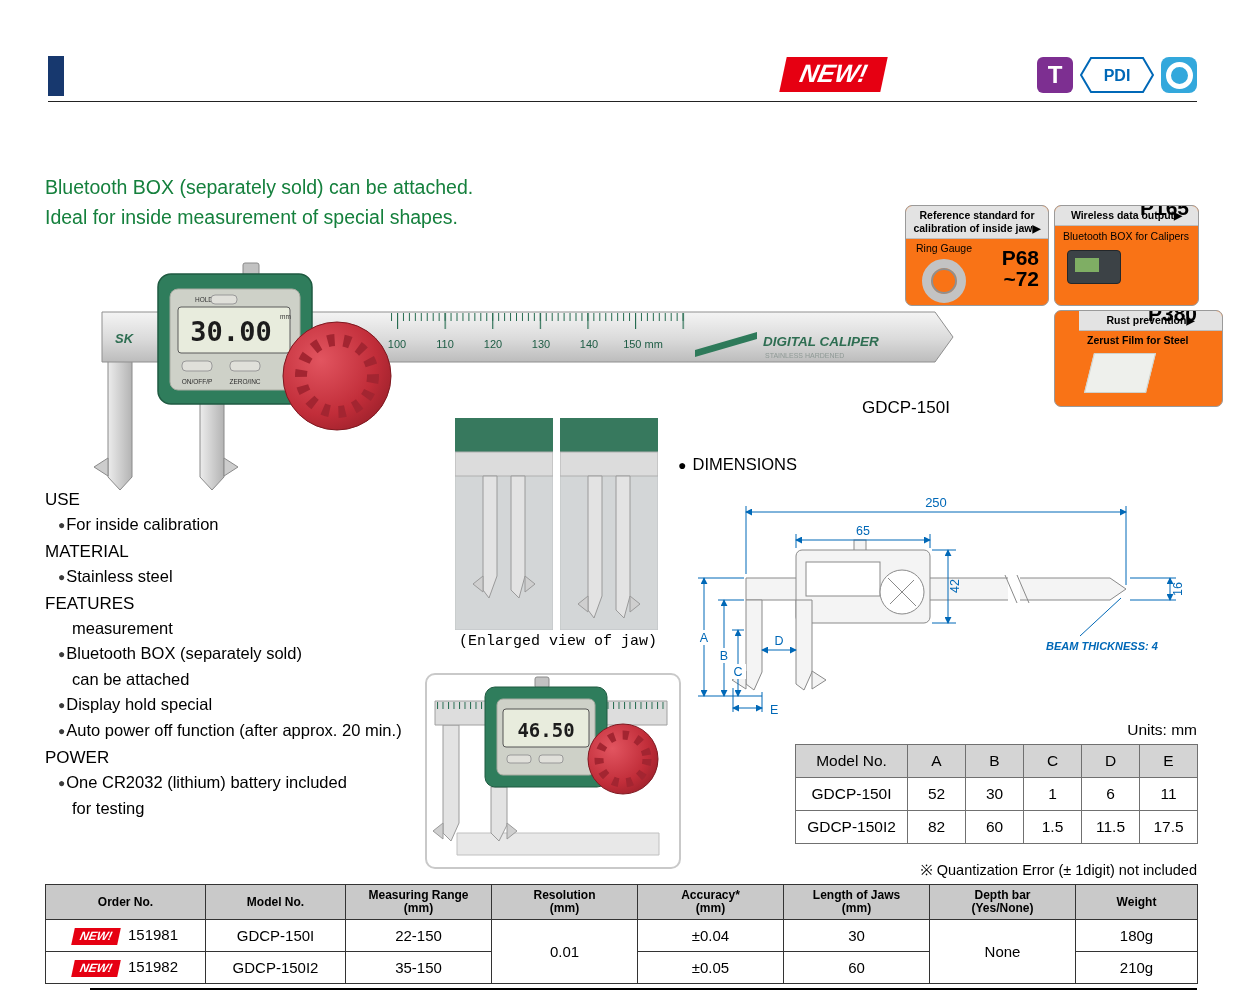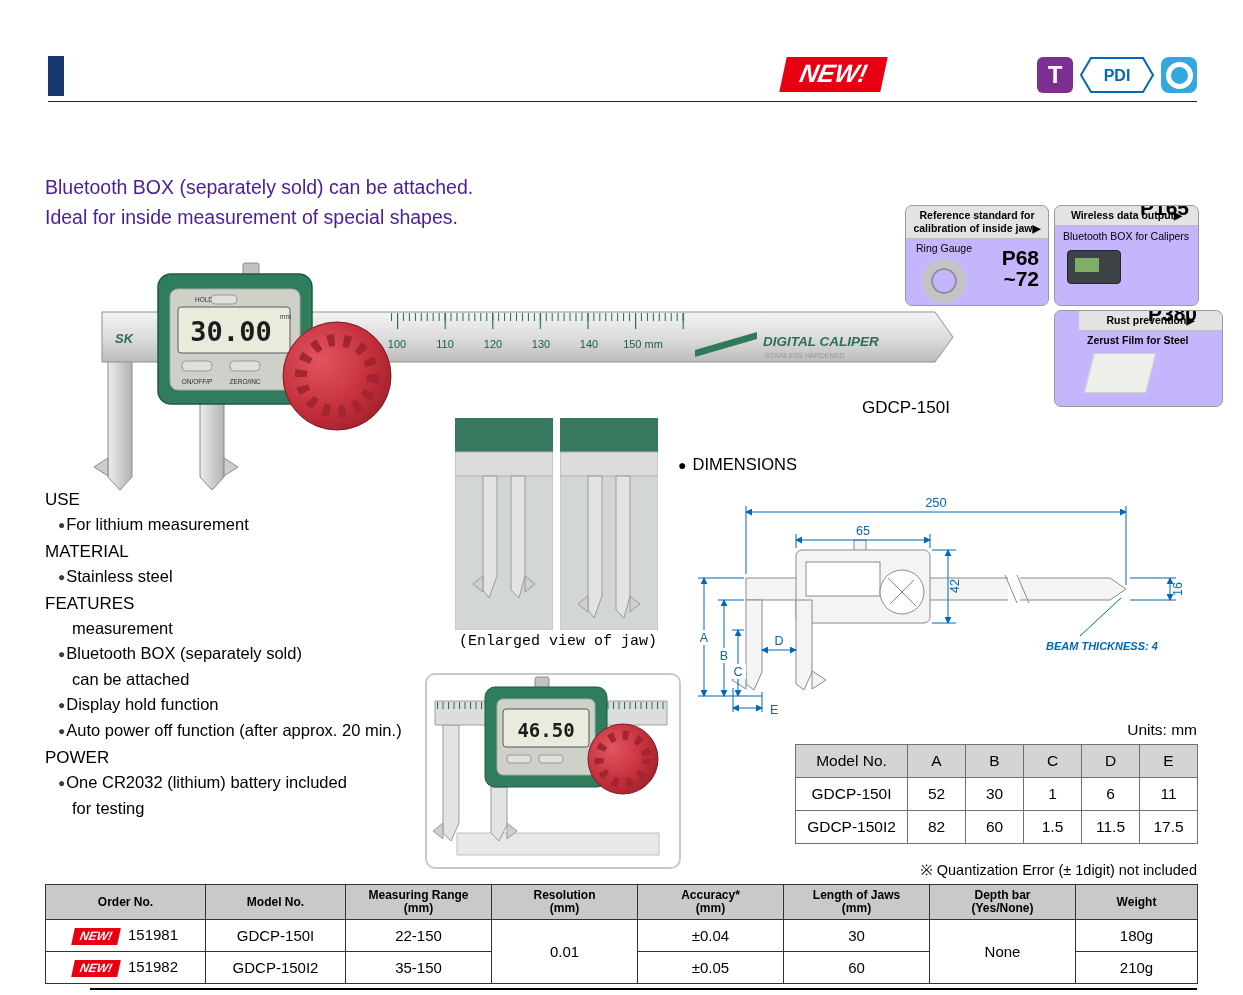--- a/index.html
+++ b/index.html
@@ -16,24 +16,24 @@
   .hdr-icons{position:absolute;right:0;top:2px;display:flex;gap:7px;align-items:center;}
   .icon-t{width:36px;height:36px;background:#7d2f91;border-radius:6px;color:#fff;
           font-weight:bold;font-size:24px;display:flex;align-items:center;justify-content:center;}
   .icon-pdi{width:74px;height:36px;position:relative;}
   .icon-o{width:36px;height:36px;background:#33a8dc;border-radius:8px;display:flex;
           align-items:center;justify-content:center;}
   .icon-o .ring{width:17px;height:17px;border:5px solid #fff;border-radius:50%;}
   .hdr-rule{position:absolute;left:48px;right:46px;top:101px;height:1px;background:#222;}
 
   
-  .intro{position:absolute;left:45px;top:172px;font-size:19.5px;line-height:30px;color:#4c1d95;}
-
-  
-  .refbox{position:absolute;border:1px solid #9a9a9a;border-radius:7px;background:#c4b5fd;overflow:hidden;}
+  .intro{position:absolute;left:45px;top:172px;font-size:19.5px;line-height:30px;color:#15803d;}
+
+  
+  .refbox{position:absolute;border:1px solid #9a9a9a;border-radius:7px;background:#f97316;overflow:hidden;}
   .refbox .bh{background:#e3e3e3;font-size:10.5px;font-weight:bold;text-align:center;
               padding:3px 2px;line-height:13px;border-bottom:1px solid #bdbdbd;}
   .refbox .bb{position:relative;}
   .smalltxt{font-size:10.5px;}
   .pageref{font-weight:bold;font-size:21px;}
   .box-ring{left:905px;top:205px;width:142px;height:99px;}
   .box-ring .ring-label{position:absolute;left:10px;top:3px;}
   .box-ring .ringimg{position:absolute;left:16px;top:20px;width:26px;height:26px;border-radius:50%;
                      border:9px solid #c3c3c3;box-shadow:inset 0 0 0 2px #8f8f8f;}
   .box-ring .pg{position:absolute;right:9px;top:8px;text-align:right;line-height:21px;}
@@ -264,28 +264,28 @@
       <text x="119" y="62" font-size="19" font-weight="bold" font-family="DejaVu Sans Mono, monospace" text-anchor="middle" fill="#1c1c1c">46.50</text>
       <rect x="80" y="80" width="24" height="8" rx="3" fill="#e0e0da" stroke="#999"></rect>
       <rect x="112" y="80" width="24" height="8" rx="3" fill="#e0e0da" stroke="#999"></rect>
       <circle cx="196" cy="84" r="35" fill="url(#wheel2G)" stroke="#7e1820"></circle>
       <circle cx="196" cy="84" r="24" fill="none" stroke="#a32531" stroke-width="9" stroke-dasharray="6 8"></circle>
     </svg>
   </div>
 
   <div class="specs">
     <div class="spec-h">USE</div>
-    <div class="spec-i"><span class="blt">●</span><span>For lithium measurement</span></div>
+    <div class="spec-i"><span class="blt">●</span><span>For inside calibration</span></div>
     <div class="spec-h">MATERIAL</div>
     <div class="spec-i"><span class="blt">●</span><span>Stainless steel</span></div>
     <div class="spec-h">FEATURES</div>
     <div class="spec-c">measurement</div>
     <div class="spec-i"><span class="blt">●</span><span>Bluetooth BOX (separately sold)</span></div>
     <div class="spec-c">can be attached</div>
-    <div class="spec-i"><span class="blt">●</span><span>Display hold function</span></div>
+    <div class="spec-i"><span class="blt">●</span><span>Display hold special</span></div>
     <div class="spec-i"><span class="blt">●</span><span>Auto power off function (after approx. 20 min.)</span></div>
     <div class="spec-h">POWER</div>
     <div class="spec-i"><span class="blt">●</span><span>One CR2032 (lithium) battery included</span></div>
     <div class="spec-c">for testing</div>
   </div>
 
   <div class="dimh"><span class="blt2">●</span><span>DIMENSIONS</span></div>
 
   <svg class="dims" width="522" height="240" viewBox="0 0 522 240">
     <defs>

